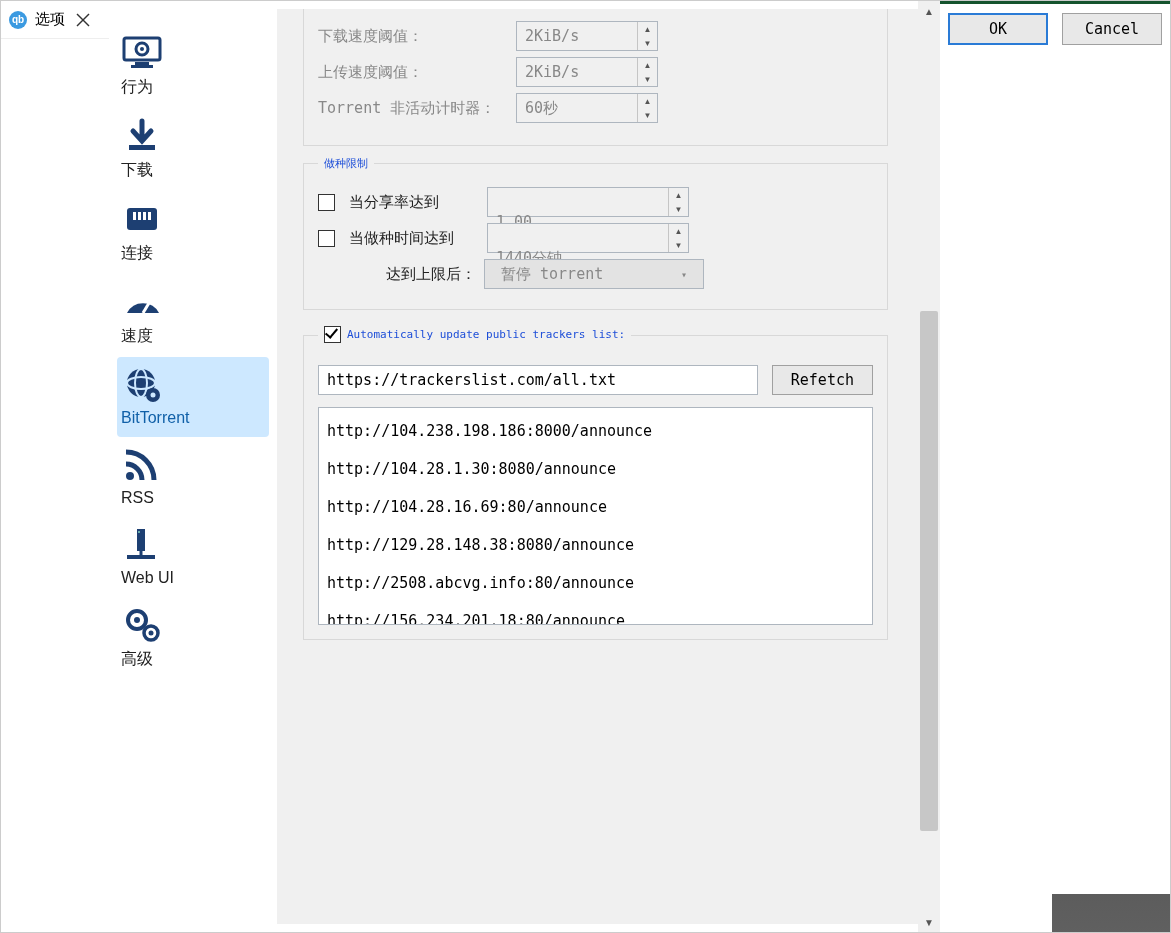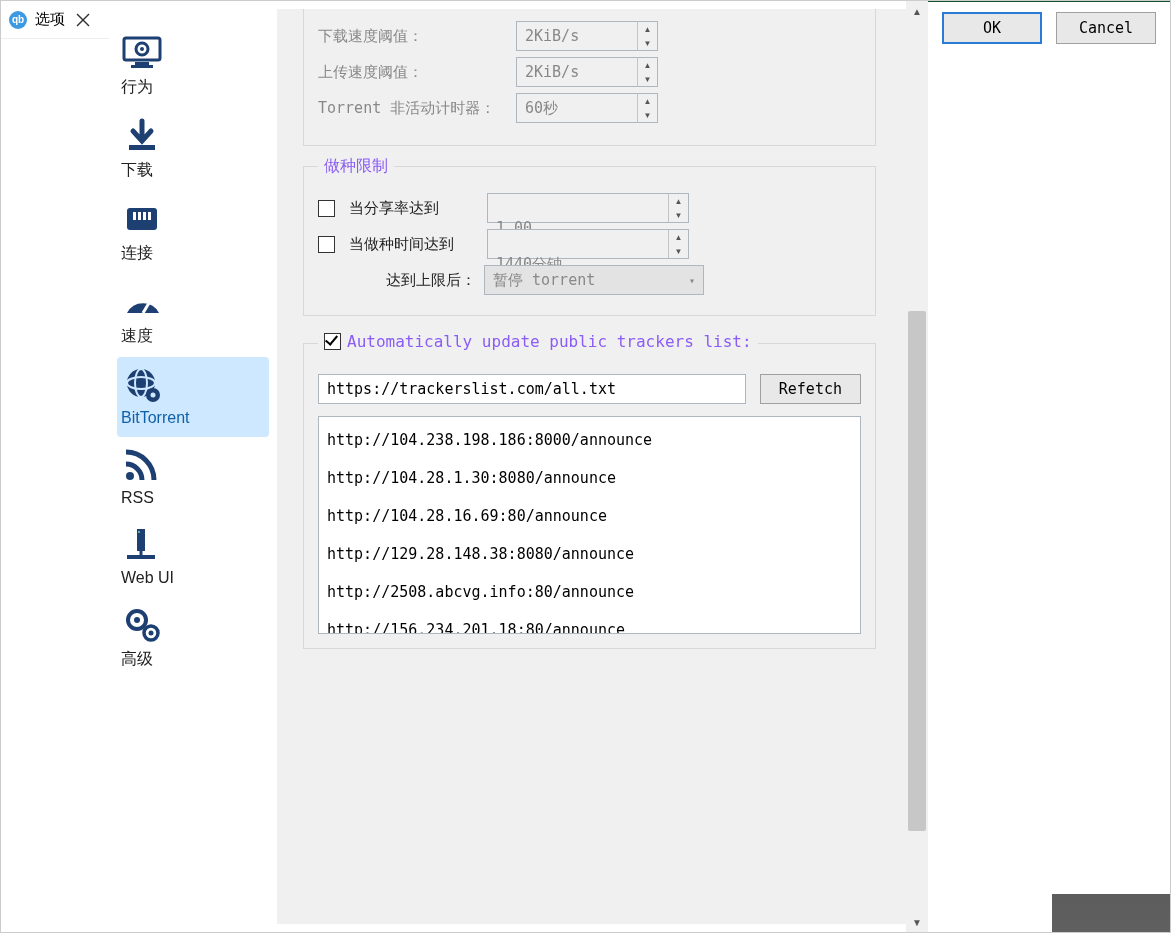--- a/index.html
+++ b/index.html
@@ -20,54 +20,54 @@
   .sidebar-item .icon { height:44px; display:flex; align-items:center; justify-content:center; }
   .sidebar-item .label { margin-top:2px; font-size:16px; color:#222; text-align:center;}
   .sidebar-item.selected .label { color:#1060a8; }
   .sidebar svg { fill:#1d3f72; }
   
   .content-wrap { flex:1; display:flex; }
   .content { flex:1; background:#f0f0f0; padding:0 14px 0 0; margin:8px 0 8px 0; overflow:hidden; position:relative; }
   .content-inner { background:#f0f0f0; height:100%; overflow:hidden; padding-left:20px; position:relative; }
   
   fieldset.group { border:1px solid #d8d8d8; margin:10px 16px 16px 6px; padding:10px 14px 14px 14px; background:#f0f0f0; }
-  fieldset.group > legend { padding:0 6px; color:#8b5cf6; font-size:16px; }
+  fieldset.group > legend { padding:0 6px; color:#1d4ed8; font-size:11px; }
   
   .row { display:flex; align-items:center; margin:6px 0; gap:8px; }
   .row .lbl { color:#888; min-width:190px; font-family: "NSimSun","SimSun", monospace; }
   .row .lbl.black { color:#222; }
   
   .spin { display:flex; align-items:center; border:1px solid #aeb6bf; background:#fff; height:30px; }
   .spin.disabled { background:#f0f0f0; color:#888; }
   .spin input { border:none; background:transparent; width:120px; padding:4px 8px; font-family:"NSimSun","SimSun", monospace; font-size:15px; color:inherit; outline:none; }
   .spin .arrows { width:20px; height:100%; display:flex; flex-direction:column; border-left:1px solid #c5c5c5; }
   .spin .arrows div { flex:1; display:flex; align-items:center; justify-content:center; font-size:8px; color:#555; cursor:pointer; }
   .spin.wide input { width:180px;margin-top:40px; }
   
   .checkbox { width:17px; height:17px; border:1px solid #333; background:#fff; display:inline-flex; align-items:center; justify-content:center; margin-right:6px; cursor:pointer; position:relative; flex-shrink:0;}
   .checkbox.checked::after { content:""; position:absolute; left:3px; top:-1px; width:5px; height:10px; border:solid #000; border-width:0 2px 2px 0; transform:rotate(40deg); }
   
-  .select { display:flex; align-items:center; border:1px solid #aeb6bf; background:#e3e3e3; height:30px; padding:0 8px; min-width:220px; justify-content:space-between; color:#888; font-family:"NSimSun","SimSun", monospace;}
+  .select { display:flex; align-items:center; border:1px solid #aeb6bf; background:#e3e3e3; height:30px; padding:0 16px; min-width:220px; justify-content:space-between; color:#888; font-family:"NSimSun","SimSun", monospace;}
   .select .chev { font-size:10px; color:#888; }
   
   .textbox-multiline { width:860px; height:100px; border:1px solid #aeb6bf; background:#fff; margin-top:8px; }
   
   .url-row { display:flex; gap:14px; margin:10px 0 12px 0; align-items:center; }
   .url-input { flex:1; border:1px solid #aeb6bf; background:#fff; height:30px; padding:4px 8px; font-family:"Consolas","NSimSun", monospace; font-size:15px; outline:none; }
   .btn { height:30px; min-width:100px; border:1px solid #a0a0a0; background:#e8e8e8; padding:2px 18px; cursor:pointer; font-family:"Consolas","NSimSun", monospace; font-size:15px; text-align:center; }
   
   .tracker-list { border:1px solid #aeb6bf; background:#fff; height:218px; overflow-y:scroll; font-family:"Consolas","NSimSun", monospace; font-size:15px; padding:8px 0; }
   .tracker-list div { padding:6px 8px 14px 8px; white-space:nowrap; }
   
   .scrollbar-v { width:22px; background:#f0f0f0; display:flex; flex-direction:column; align-items:center; }
   .scrollbar-v .up, .scrollbar-v .down { height:20px; width:100%; display:flex; align-items:center; justify-content:center; font-size:10px; color:#555; cursor:pointer;}
   .scrollbar-v .track { flex:1; width:100%; background:#f0f0f0; position:relative;}
   .scrollbar-v .thumb { position:absolute; left:2px; right:2px; top:290px; height:520px; background:#c7c7c7; border-radius:2px;}
   
-  .footer { height:52px; border-top:1px solid #14532d; display:flex; align-items:center; justify-content:flex-end; padding:0 14px; gap:14px; background:#fff; }
+  .footer { height:52px; border-top:3px solid #14532d; display:flex; align-items:center; justify-content:flex-end; padding:0 8px; gap:14px; background:#fff; }
   .footer .btn.primary { border:2px solid #2a7bd6; background:#e8e8e8; min-width:100px; height:32px;}
   .footer .btn.cancel { min-width:100px; height:32px; }
   
   .shadow-corner { position:absolute; right:0; bottom:0; width:118px; height:38px; background:linear-gradient(180deg,#4a4a4a,#4e4e4e); opacity:0.9; }
   
   .mono { font-family:"Consolas","NSimSun","SimSun", monospace; }
   
   .top-fade { border:1px solid #d8d8d8; border-top:none; margin:0 16px 6px 6px; padding:6px 14px 16px 14px;}
   
   .row.indent { padding-left:46px; }

